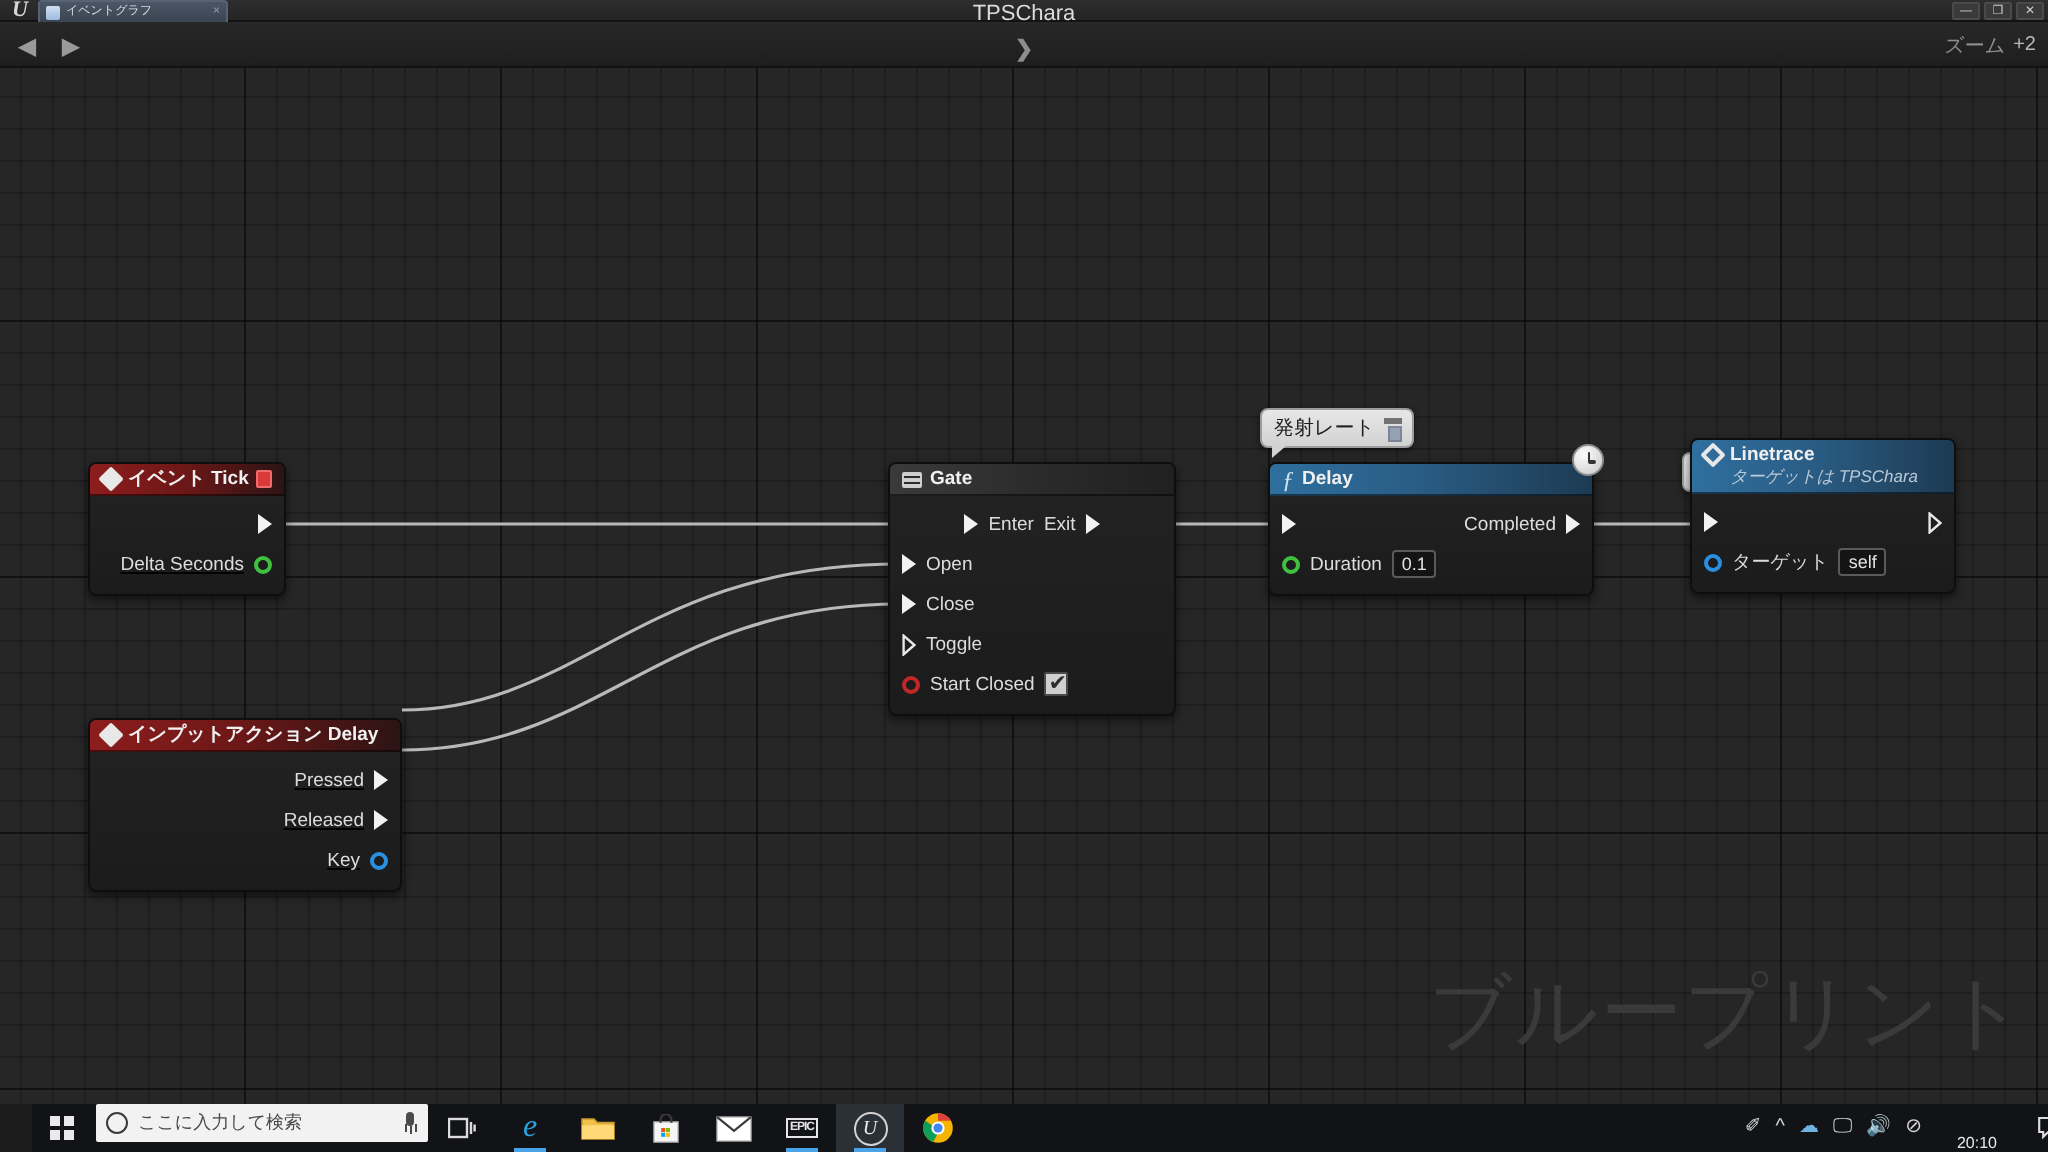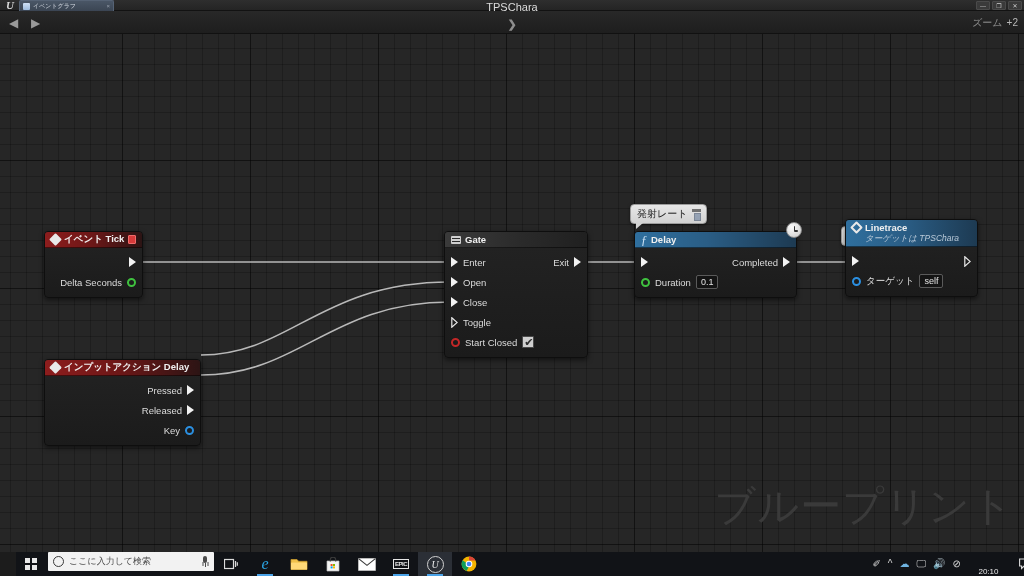--- a/index.html
+++ b/index.html
@@ -179,21 +179,21 @@
     content:''; position:absolute; background:#333; border-radius:1px;
   }
   .clock-badge::before{ left:6.5px; top:3px; width:1.5px; height:5px; }
   .clock-badge::after { left:7px;  top:7px; width:4px; height:1.5px; }
 
   .node-body { padding:4px 0 5px 0; }
   .pin-row {
     height:20px; display:flex; align-items:center; gap:5px; padding:0 6px;
     white-space:nowrap;
   }
-  .pin-row.right { justify-content:flex-end; }
+  .pin-row.right { justify-content:flex-end;text-decoration:underline; }
   .pin-label { font-size:9.5px; color:#dcdcdc; }
 
   .exec-pin {
     width:0; height:0; flex:0 0 7px;
     border-left:7px solid #f2f2f2;
     border-top:5px solid transparent;
     border-bottom:5px solid transparent;
   }
   .exec-outline {
     width:7px; height:11px; flex:0 0 7px; position:relative;
@@ -406,21 +406,21 @@
         </div>
       </div>
     </div>
 
     <div class="node" style="left:444px; top:197px; width:144px;">
       <div class="node-header pure">
         <span class="gate-icon"></span>
         <span class="node-title">Gate</span>
       </div>
       <div class="node-body">
-        <div class="pin-row" style="justify-content:space-between;">
+        <div class="pin-row" style="justify-content:center;">
           <span style="display:flex;align-items:center;gap:5px;">
             <span class="exec-pin"></span>
             <span class="pin-label">Enter</span>
           </span>
           <span style="display:flex;align-items:center;gap:5px;">
             <span class="pin-label">Exit</span>
             <span class="exec-pin"></span>
           </span>
         </div>
         <div class="pin-row">

